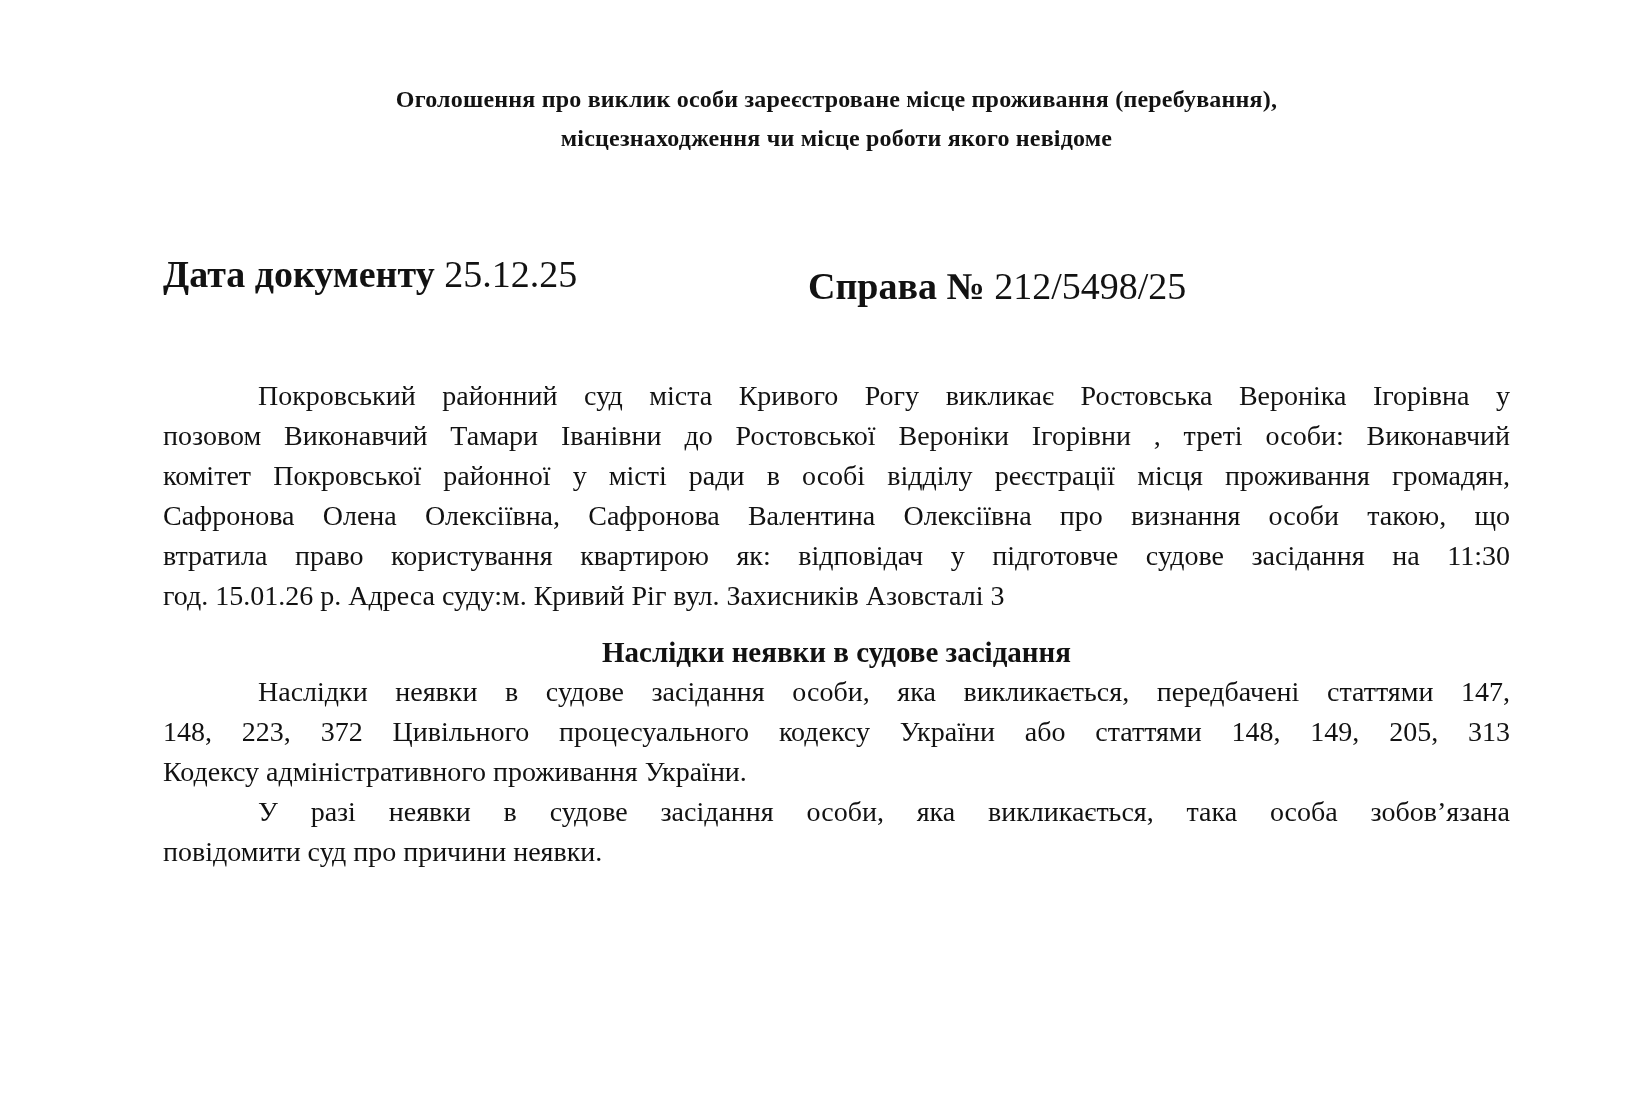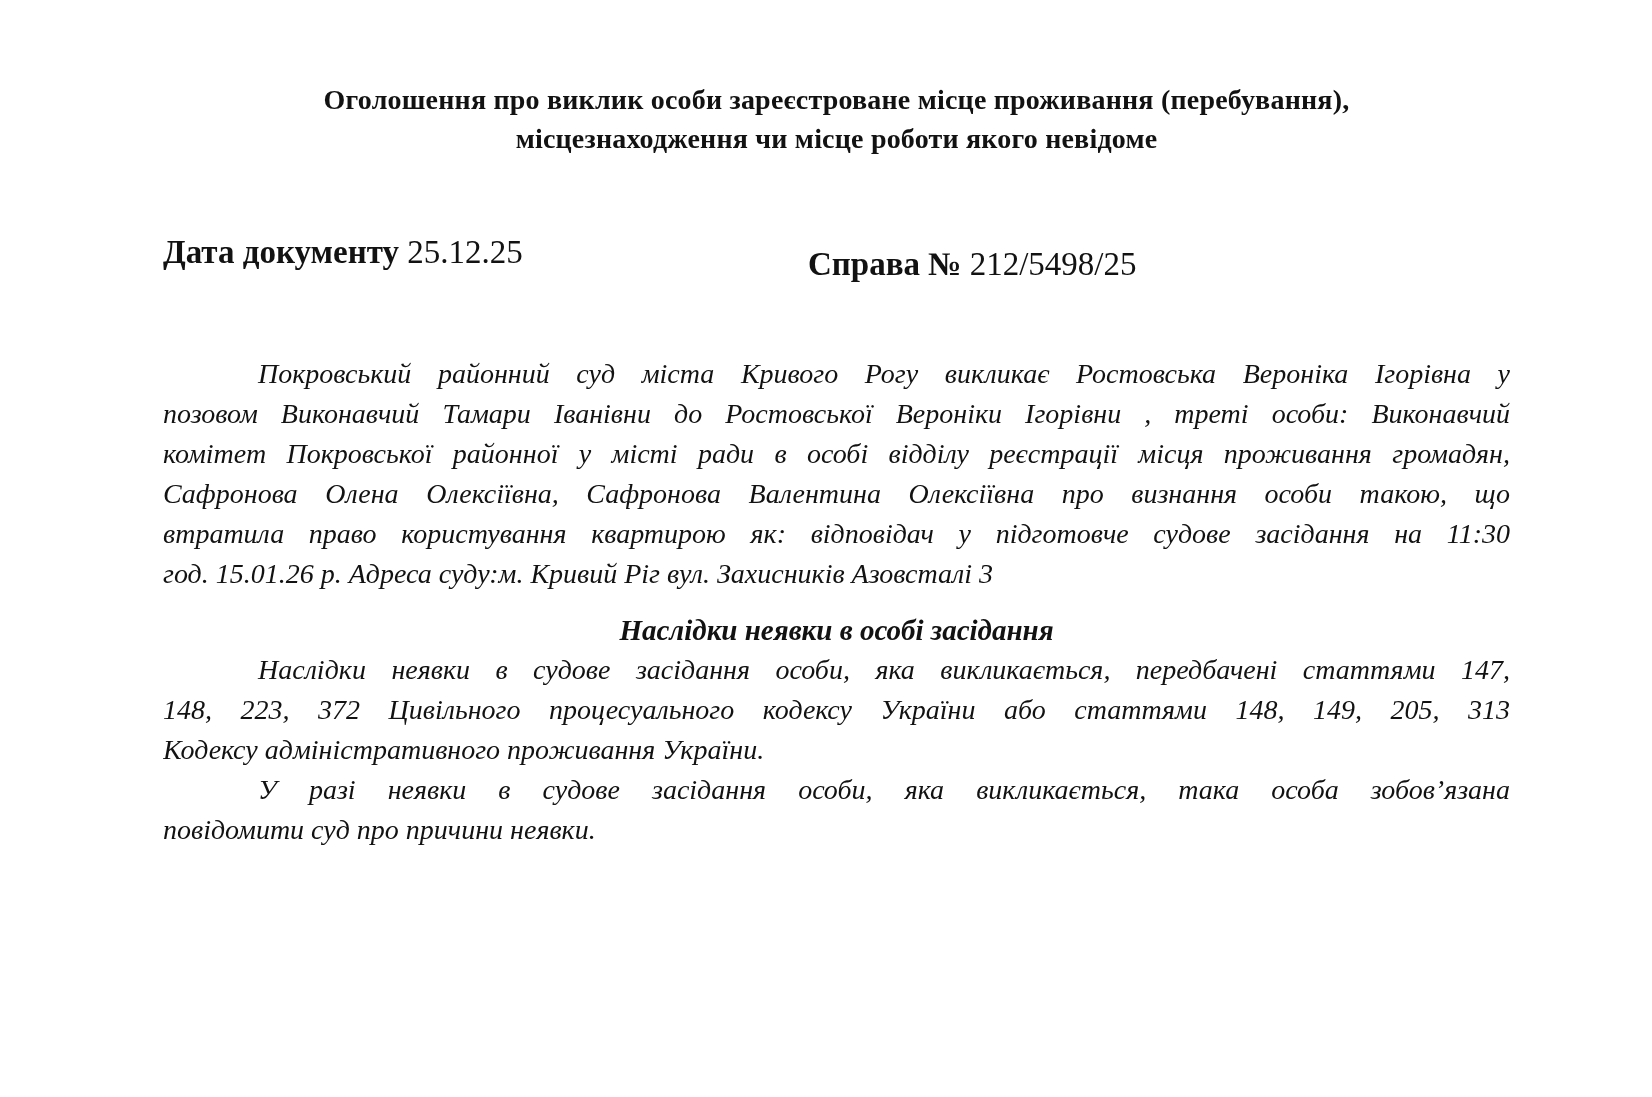--- a/index.html
+++ b/index.html
@@ -24,47 +24,46 @@
   .content {
     position: absolute;
     left: 163px;
     top: 0;
     width: 1347px;
   }
   .doc-title {
     margin-top: 80px;
     text-align: center;
     font-weight: bold;
-    font-size: 28px;
+    font-size: 24px;
     line-height: 39px;
     letter-spacing: 0.2px;
   }
   .meta-row {
     position: relative;
-    margin-top: 74px;
+    margin-top: 96px;
     height: 40px;
-    font-size: 33px;
+    font-size: 38px;
     line-height: 40px;
     white-space: nowrap;
   }
   .meta-date {
     position: absolute;
     left: 0;
     top: 0;
   }
   .meta-case {
     position: absolute;
     left: 645px;
     top: 12px;
   }
   .b { font-weight: bold; }
   .bodytext {
     font-size: 28px;
     line-height: 40px;
-    font-style: italic;
   }
   .para { margin: 0; }
   .para-1 { margin-top: 82px; }
   .line {
     text-align: justify;
     text-align-last: justify;
     height: 40px;
     overflow: hidden;
   }
   .line.last {
@@ -110,21 +109,21 @@
       <div class="para para-1">
         <div class="line indent">Покровський районний суд міста Кривого Рогу викликає Ростовська Вероніка Ігорівна у</div>
         <div class="line">позовом Виконавчий Тамари Іванівни до Ростовської Вероніки Ігорівни , треті особи: Виконавчий</div>
         <div class="line">комітет Покровської районної у місті ради в особі відділу реєстрації місця проживання громадян,</div>
         <div class="line">Сафронова Олена Олексіївна, Сафронова Валентина Олексіївна про визнання особи такою, що</div>
         <div class="line">втратила право користування квартирою як: відповідач у підготовче судове засідання на 11:30</div>
         <div class="line last">год. 15.01.26 р. Адреса суду:м. Кривий Ріг вул. Захисників Азовсталі 3</div>
       </div>
 
 
-      <div class="section-heading">Наслідки неявки в особі засідання</div>
+      <div class="section-heading">Наслідки неявки в судове засідання</div>
 
       <div class="para para-3">
         <div class="line indent">Наслідки неявки в судове засідання особи, яка викликається, передбачені статтями 147,</div>
         <div class="line">148, 223, 372 Цивільного процесуального кодексу України або статтями 148, 149, 205, 313</div>
         <div class="line last">Кодексу адміністративного проживання України.</div>
       </div>
 
       <div class="para">
         <div class="line indent">У разі неявки в судове засідання особи, яка викликається, така особа зобов’язана</div>
         <div class="line last">повідомити суд про причини неявки.</div>

